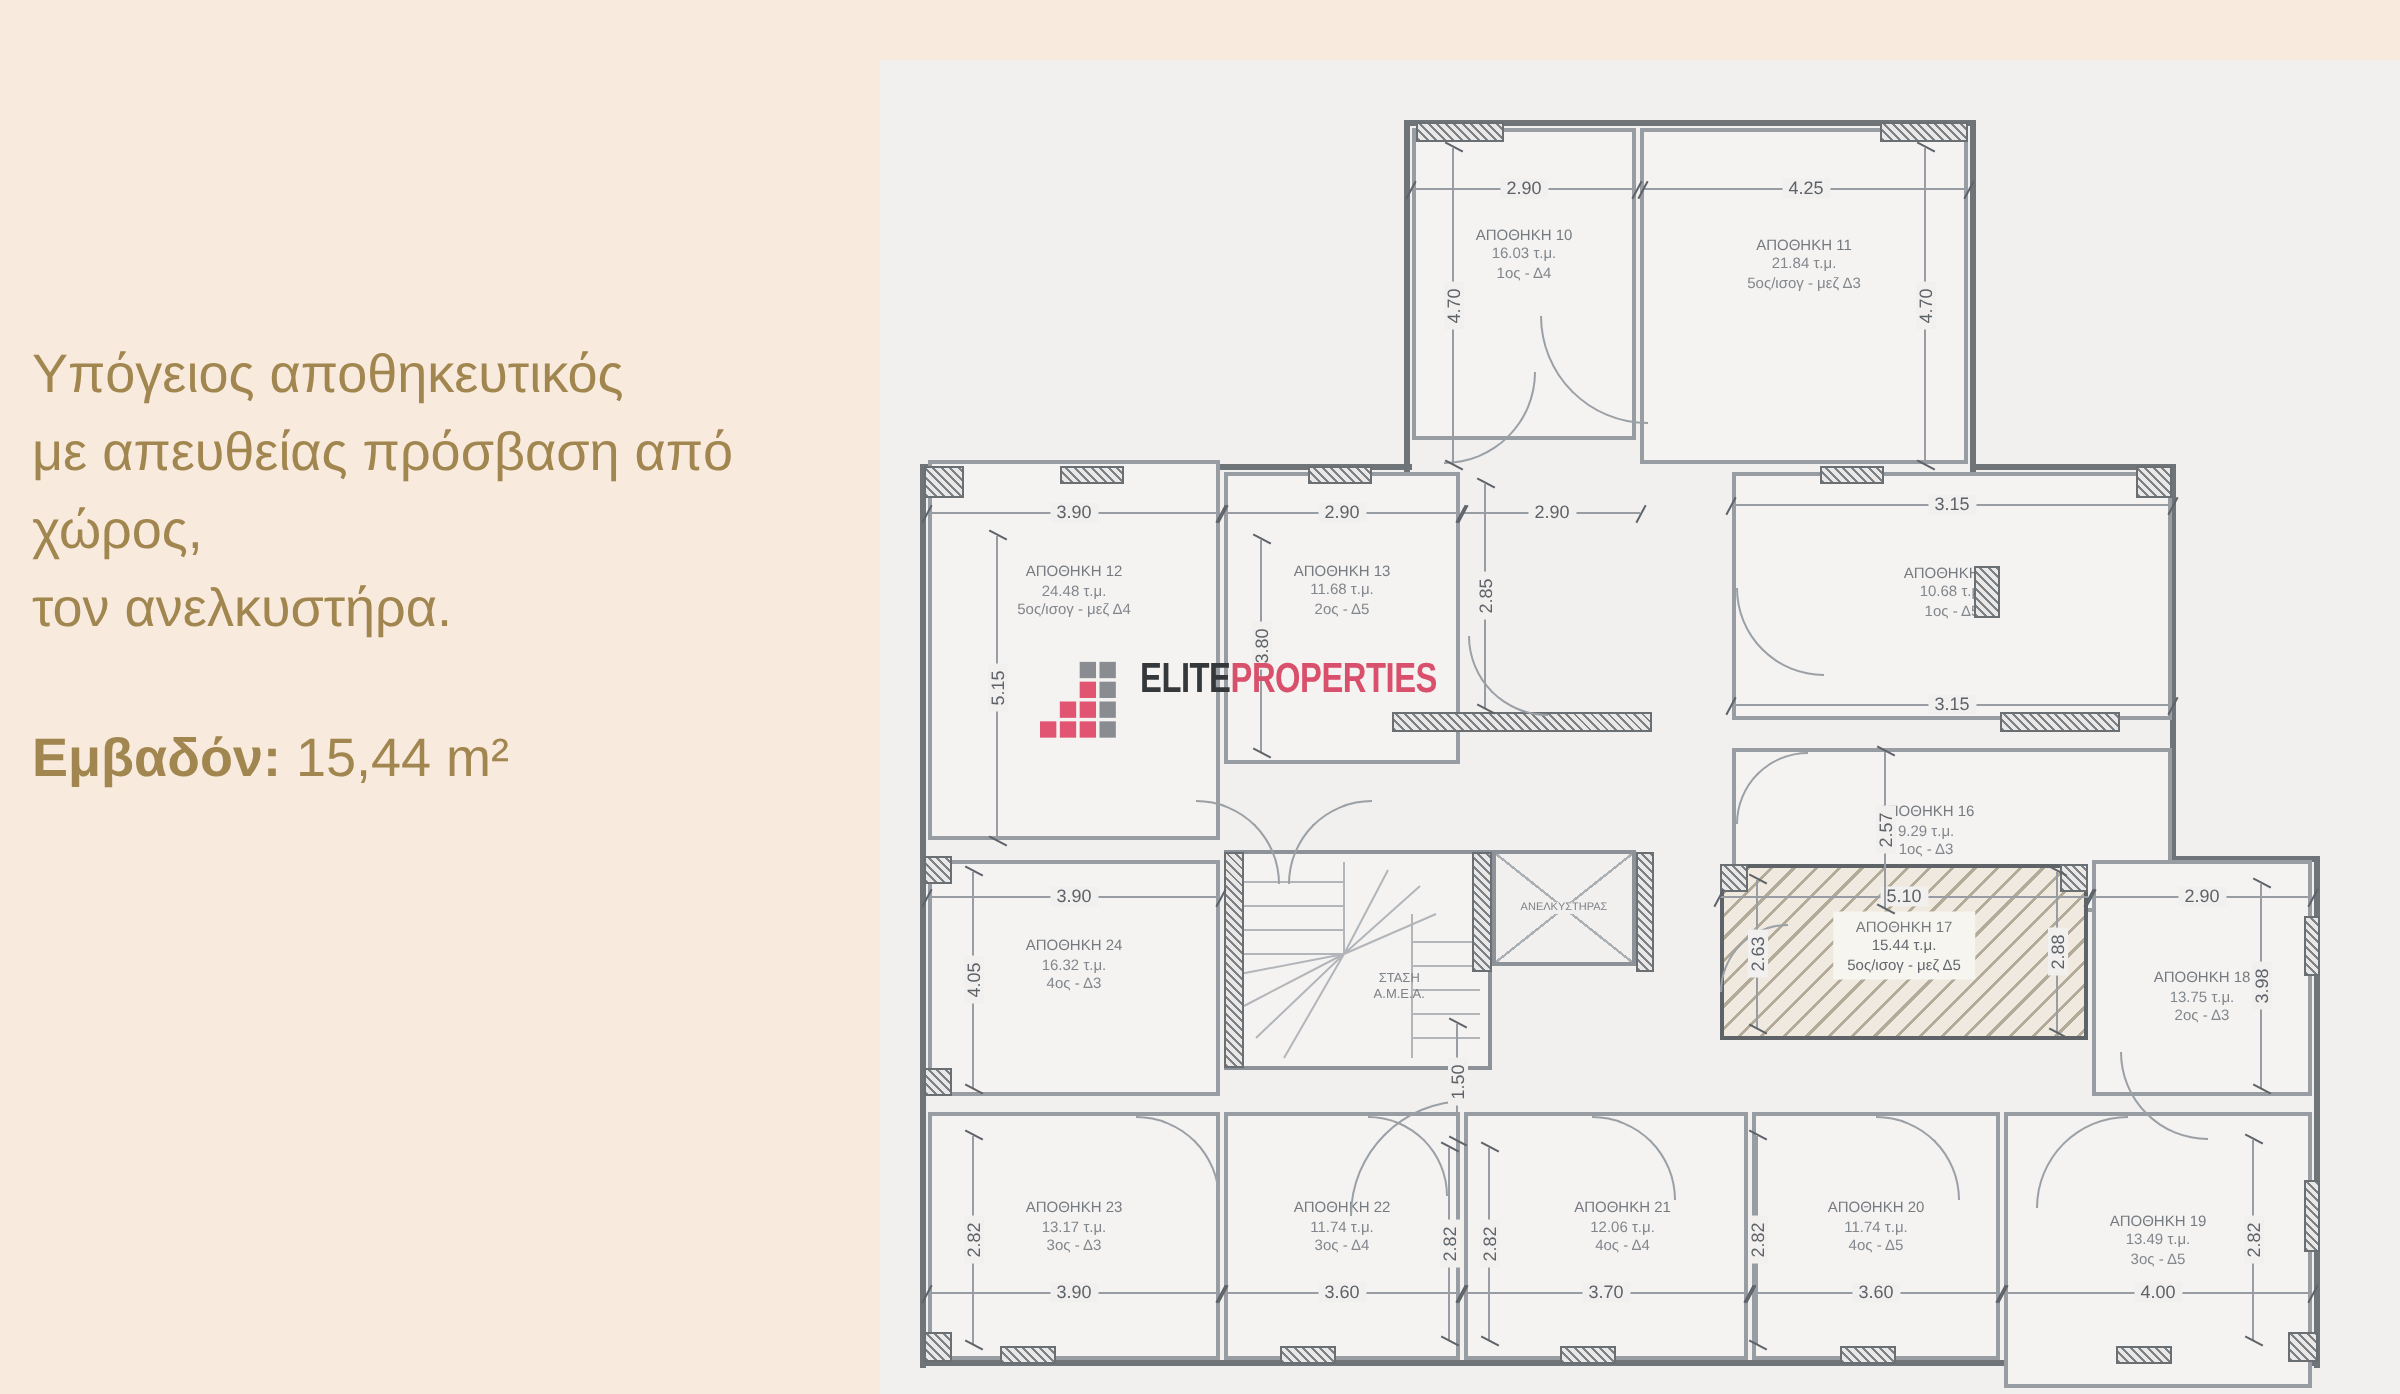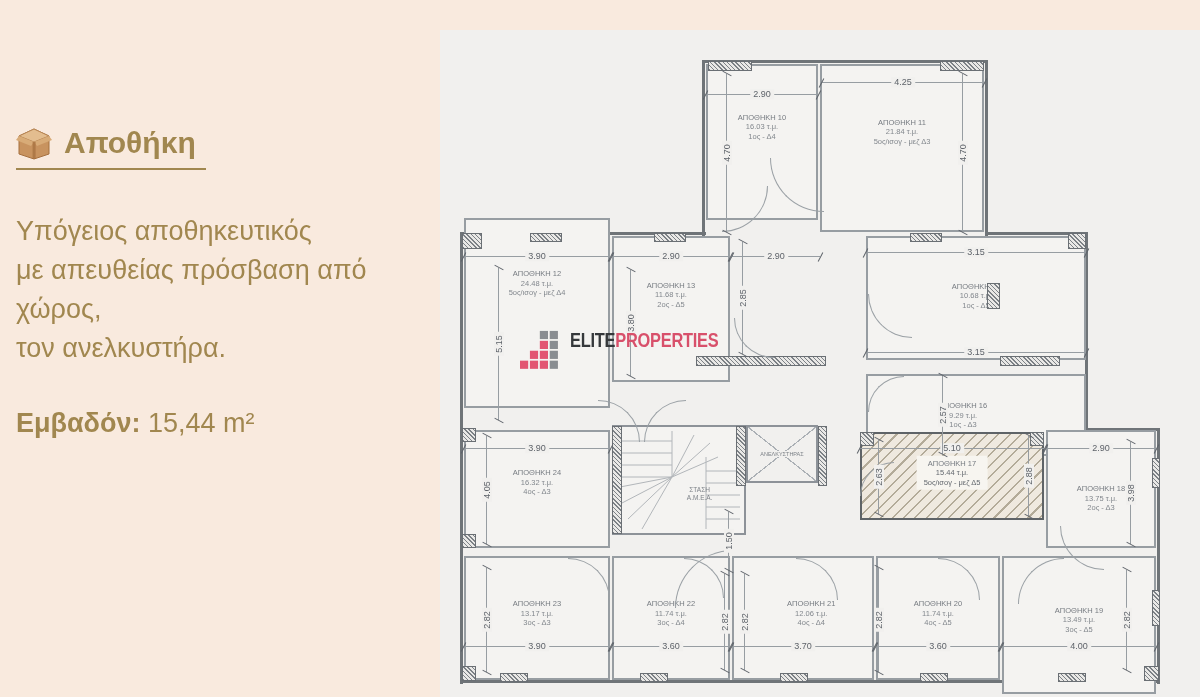--- a/index.html
+++ b/index.html
@@ -60,30 +60,20 @@
   .logo{position:absolute;left:80px;top:298px;display:flex;align-items:flex-start;gap:8px}
   .logo-text{font-size:21px;font-weight:800;transform:scaleX(.78);transform-origin:left center;
     white-space:nowrap;letter-spacing:-.3px}
   .logo-elite{color:#35383b}
   .logo-props{color:#d8506b}
 </style>
 </head>
 <body>
 
 <div class="sidebar">
-  <div class="title-row">
-    <svg class="pkg-icon" viewBox="0 0 36 34">
-      <polygon points="3,10 18,3 33,10 33,28 18,33 3,28" fill="#c8935f" stroke="#a5703f" stroke-width="1"></polygon>
-      <polygon points="3,10 18,16 33,10 18,3" fill="#e3bd8f" stroke="#b98755" stroke-width="1"></polygon>
-      <polygon points="18,16 33,10 36,14 21,20" fill="#d8ab77"></polygon>
-      <polygon points="18,16 3,10 0,14 15,20" fill="#d8ab77"></polygon>
-      <rect x="16.6" y="16" width="3" height="17" fill="#a5703f" opacity=".75"></rect>
-    </svg>
-    <span class="page-title">Αποθήκη</span>
-  </div>
   <div class="desc">
     <div>Υπόγειος αποθηκευτικός</div>
     <div>με απευθείας πρόσβαση από</div>
     <div>χώρος,</div>
     <div>τον ανελκυστήρα.</div>
   </div>
   <div class="area-line">
     <span class="area-label">Εμβαδόν:</span><span> 15,44 m²</span>
   </div>
 </div>
@@ -108,21 +98,21 @@
         <div class="rf">1ος - Δ4</div>
       </div>
   </div>
   <div class="room" style="left:380px;top:34px;width:164px;height:168px">
     <div class="room-label">
         <div class="rn">ΑΠΟΘΗΚΗ 11</div>
         <div class="ra">21.84 τ.μ.</div>
         <div class="rf">5ος/ισογ - μεζ Δ3</div>
       </div>
   </div>
-  <div class="room" style="left:24px;top:188px;width:146px;height:190px">
+  <div class="room" style="left:24px;top:200px;width:146px;height:190px">
     <div class="room-label" style="top:34%">
         <div class="rn">ΑΠΟΘΗΚΗ 12</div>
         <div class="ra">24.48 τ.μ.</div>
         <div class="rf">5ος/ισογ - μεζ Δ4</div>
       </div>
   </div>
   <div class="room" style="left:172px;top:206px;width:118px;height:146px">
     <div class="room-label">
         <div class="rn">ΑΠΟΘΗΚΗ 13</div>
         <div class="ra">11.68 τ.μ.</div>
@@ -259,21 +249,21 @@
   <div class="arc arc-tr" style="left:244px;top:528px;width:40px;height:40px"></div>
   <div class="arc arc-tr" style="left:356px;top:528px;width:42px;height:42px"></div>
   <div class="arc arc-tr" style="left:498px;top:528px;width:42px;height:42px"></div>
   <div class="arc arc-tl" style="left:578px;top:528px;width:46px;height:46px"></div>
   <div class="arc arc-tl" style="left:420px;top:432px;width:34px;height:34px"></div>
   <div class="arc arc-bl" style="left:620px;top:496px;width:44px;height:44px"></div>
 
   <div class="dim dim-h" style="left:266px;top:64px;width:112px">
       <span>2.90</span>
     </div>
-  <div class="dim dim-h" style="left:382px;top:52px;width:162px">
+  <div class="dim dim-h" style="left:382px;top:64px;width:162px">
       <span>4.25</span>
     </div>
   <div class="dim dim-h" style="left:24px;top:226px;width:146px">
       <span>3.90</span>
     </div>
   <div class="dim dim-h" style="left:172px;top:226px;width:118px">
       <span>2.90</span>
     </div>
   <div class="dim dim-h" style="left:292px;top:226px;width:88px">
       <span>2.90</span>

